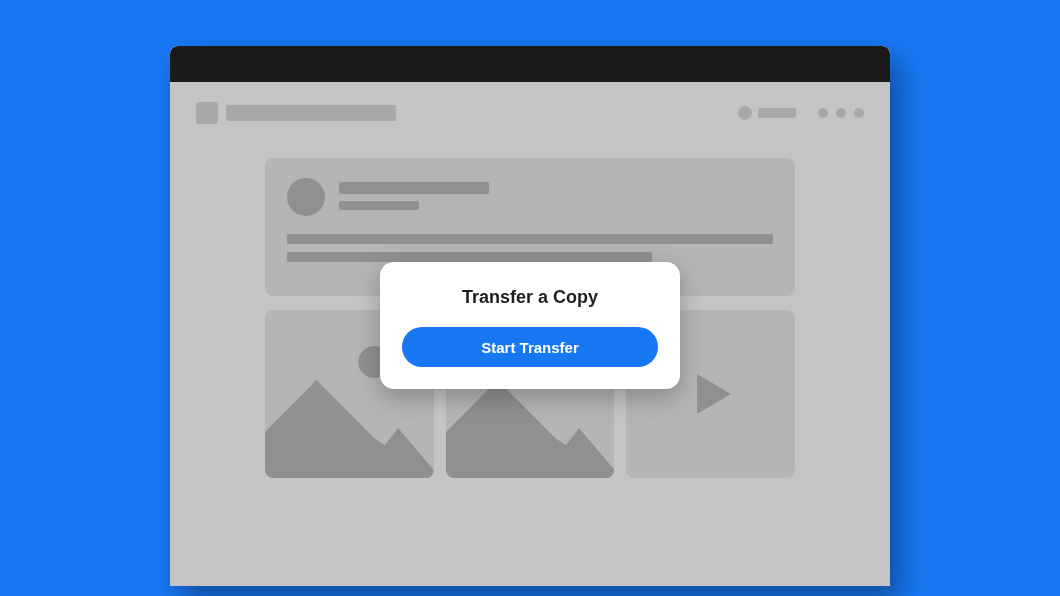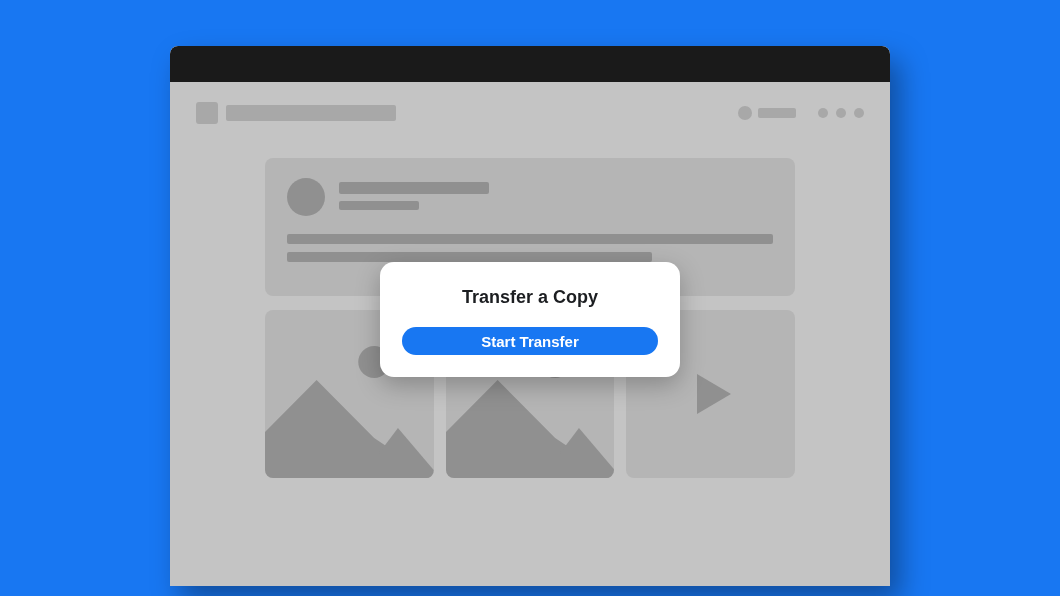--- a/index.html
+++ b/index.html
@@ -190,21 +190,21 @@
     }
     .modal-title {
       font-size: 18px;
       font-weight: 600;
       color: #1C1E21;
       line-height: 1.3;
       margin-bottom: 18px;
     }
     .cta-button {
       width: 100%;
-      height: 28px;
+      height: 40px;
       background: #1877F2;
       color: #FFFFFF;
       border: none;
       border-radius: 999px;
       font-size: 15px;
       font-weight: 600;
       cursor: pointer;
       font-family: inherit;
     }
   </style>

